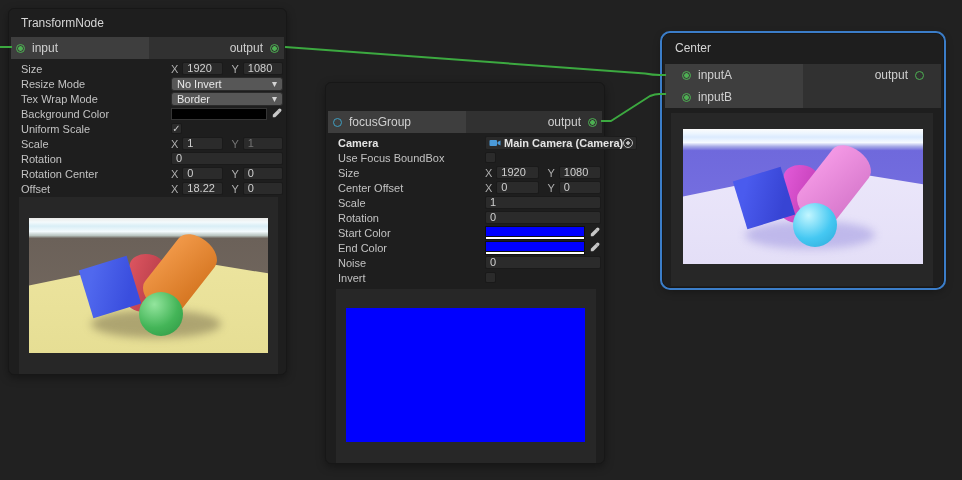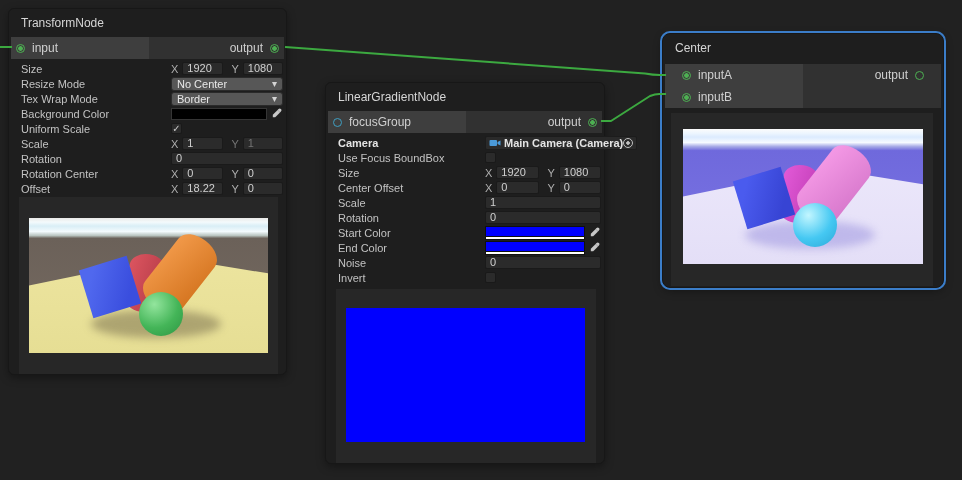--- a/index.html
+++ b/index.html
@@ -130,21 +130,21 @@
           <span class="axis">X</span>
           <span class="tfield">1920</span>
           <span class="axis y">Y</span>
           <span class="tfield">1080</span>
         </span>
       </div>
       <div class="row">
         <span class="lbl">Resize Mode</span>
         <span class="ctrl">
           <span class="dropdown">
-            <span>No Center</span>
+            <span>No Invert</span>
             <span class="dd-arrow">▾</span>
           </span>
         </span>
       </div>
       <div class="row">
         <span class="lbl">Tex Wrap Mode</span>
         <span class="ctrl">
           <span class="dropdown">
             <span>Border</span>
             <span class="dd-arrow">▾</span>
@@ -211,21 +211,20 @@
         <div class="shape shadow t-shadow"></div>
         <div class="shape cyl-back t-cyl-back"></div>
         <div class="shape cube t-cube"></div>
         <div class="shape cyl-front t-cyl-front"></div>
         <div class="shape sphere t-sphere"></div>
       </div>
     </div>
   </div>
 
   <div class="node lg-node" style="left:325px; top:82px; width:280px; height:382px;">
-    <div class="node-title">LinearGradientNode</div>
 
     <div class="port-strip">
       <div class="pbox in">
         <span class="port focus"></span>
         <span class="plabel">focusGroup</span>
       </div>
       <div class="pbox out">
         <span class="plabel">output</span>
         <span class="port green connected"></span>
       </div>

